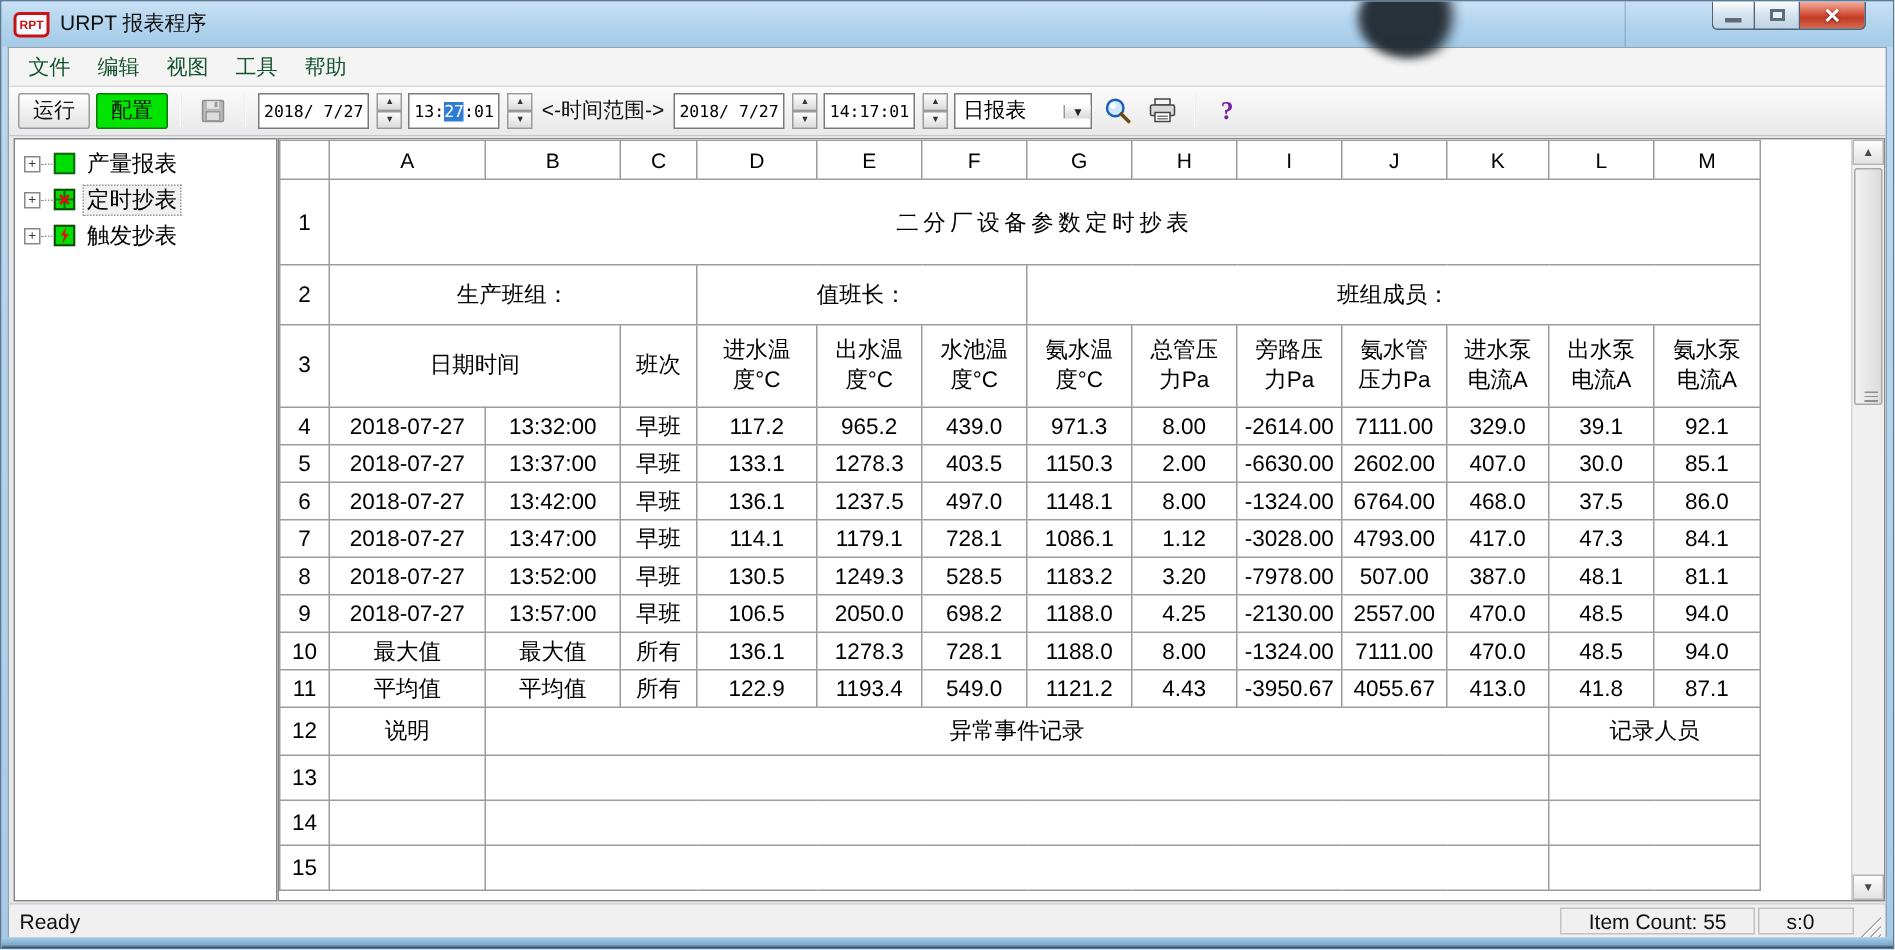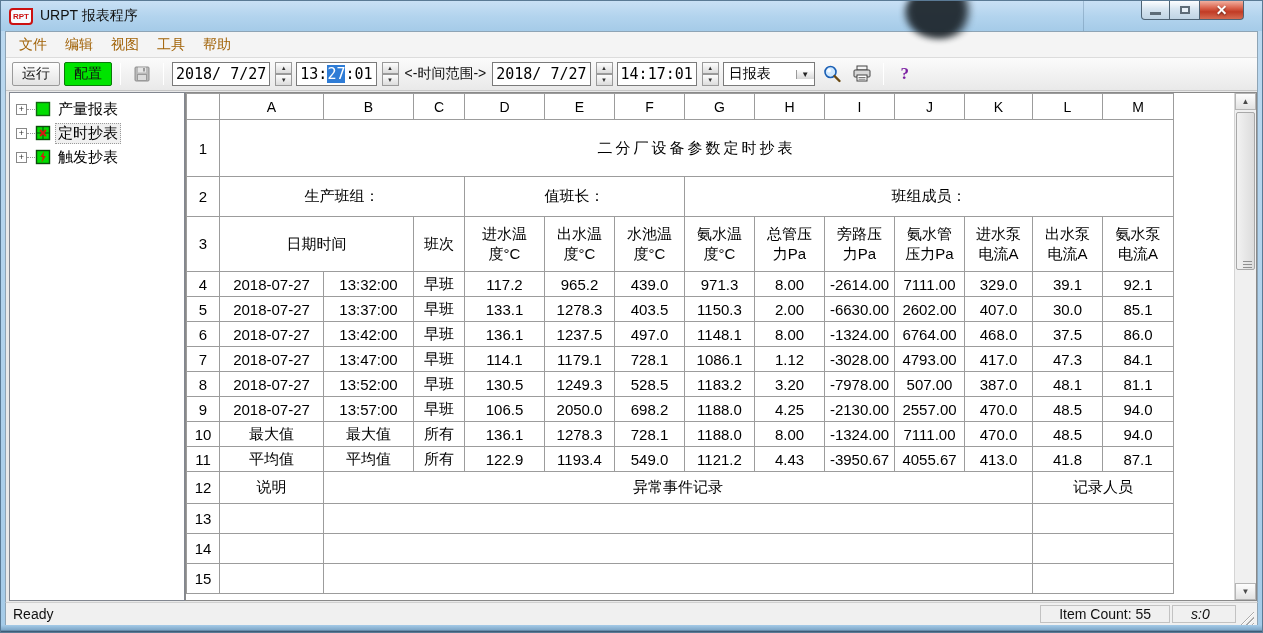--- a/index.html
+++ b/index.html
@@ -29,30 +29,30 @@
   .winbtn .bar{ width:11px; height:3px; background:#5e6c77; margin-top:6px;}
   .winbtn .box{ width:10px; height:8px; border:2px solid #5e6c77; background:#e8f1f8;}
   .winbtn.close{ width:45px; border-radius:0 0 4px 0;
     background:linear-gradient(#f2b0a0 0%,#d9604a 40%,#c13b25 60%,#d56b52 100%);
     color:#fff; font-size:14px; font-weight:bold; text-shadow:0 1px 2px rgba(0,0,0,.5);}
   
   .client{ flex:1 1 auto; display:flex; flex-direction:column; margin:0 4px;
     background:#f0f0f0; border:1px solid #8ea4b5; border-bottom:none; overflow:hidden;}
   .menubar{ height:26px; display:flex; align-items:center; background:#f4f4f4;
     border-bottom:1px solid #dcdcdc; padding-left:4px; flex:0 0 auto;}
-  .menu-item{ padding:3px 9px; font-size:14px; color:#a16207;}
+  .menu-item{ padding:3px 9px; font-size:14px; color:#14532d;}
   .toolbar{ height:33px; display:flex; align-items:center; gap:4px;
     background:linear-gradient(#fbfbfb,#e9e9e9); border-bottom:1px solid #c6c6c6; padding:0 6px; flex:0 0 auto;}
   .tbtn{ height:24px; padding:0 9px; font-size:14px; color:#111; background:linear-gradient(#fefefe,#e3e3e3);
     border:1px solid #9a9a9a; border-radius:2px; font-family:"Liberation Sans",sans-serif;}
   .tbtn.config{ background:#00e400; border:1px solid #0a7a0a; font-weight:normal;}
   .sep{ width:1px; height:22px; background:#bdbdbd; border-right:1px solid #fff; margin:0 4px;}
   .ticon{ width:26px; height:24px; display:flex; align-items:center; justify-content:center;}
   .field{ height:24px; background:#fff; border:1px solid #7a7a7a; display:flex; align-items:center;
-    font-family:"DejaVu Sans Mono", monospace; font-size:15px; color:#000; padding:0 3px;}
+    font-family:"DejaVu Sans Mono", monospace; font-size:11px; color:#000; padding:0 3px;}
   .field .sel{ background:#2e7cd6; color:#fff; }
   .spin{ display:flex; flex-direction:column; width:17px; height:24px; margin-left:1px;}
   .spinbtn{ flex:1; border:1px solid #9a9a9a; background:linear-gradient(#fdfdfd,#dcdcdc);
     font-size:6px; line-height:5px; display:flex; align-items:center; justify-content:center; color:#333;}
   .range-label{ font-size:14px; color:#111; margin:0 2px; white-space:nowrap;}
   .combo{ height:24px; display:flex; border:1px solid #7a7a7a; background:#fff; align-items:center;}
   .combo .val{ width:72px; font-size:14px; display:flex; align-items:center; padding-left:5px; color:#000;}
   .combo .drop{ width:18px; background:linear-gradient(#fdfdfd,#d8d8d8); border-left:1px solid #9a9a9a;
     display:flex; align-items:center; justify-content:center; font-size:8px; color:#222;}
   .help-glyph{ color:#7b1fa2; font-size:17px; font-weight:bold; font-family:"Liberation Serif",serif;}
@@ -95,21 +95,21 @@
   .vthumb .grip{ width:9px; height:8px;
     background:repeating-linear-gradient(#8f8f8f 0 1px, transparent 1px 3px);}
   
   .statusbar{ height:23px; background:#f0f0f0; border-top:1px solid #d0d0d0; display:flex;
     align-items:center; font-size:14px; color:#111; padding:0 3px; flex:0 0 auto; margin:0 4px;
     border-left:1px solid #8ea4b5; border-right:1px solid #8ea4b5;}
   .status-ready{ flex:1 1 auto; padding-left:4px;}
   .status-pane{ border:1px solid #c2c2c2; height:18px; display:flex; align-items:center;
     padding:0 18px; margin-left:2px; background:#f0f0f0;}
   .pane-count{ min-width:108px;}
-  .pane-s{ min-width:64px;font-style:italic;}
+  .pane-s{ min-width:64px;}
   .grip{ width:14px; height:14px; margin-left:4px; align-self:flex-end;
     background:repeating-linear-gradient(135deg, transparent 0 2px, #a9a9a9 2px 3px, #fdfdfd 3px 4px);
     clip-path:polygon(100% 0, 100% 100%, 0 100%);}
   .bottomborder{ height:7px; flex:0 0 auto;
     background:linear-gradient(#a5cbe8,#7fa8c9 70%,#29455e 100%);}
 </style>
 </head>
 <body>
 
 <div class="window">

